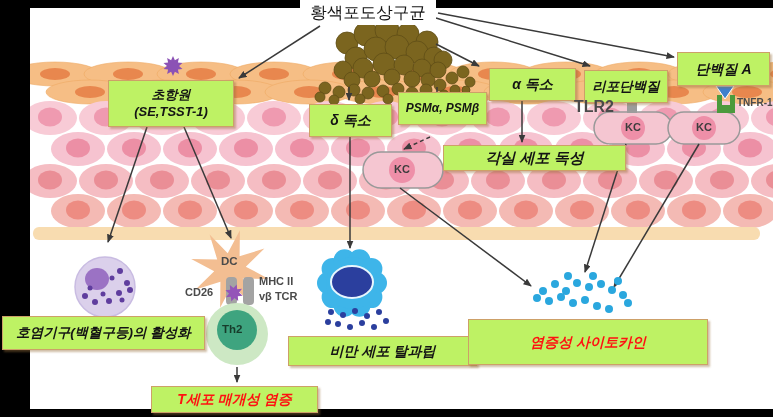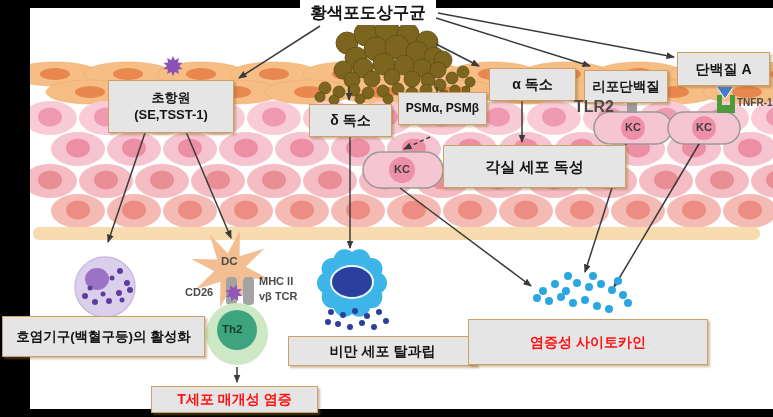--- a/index.html
+++ b/index.html
@@ -2,31 +2,31 @@
 <html><head>
 <meta charset="utf-8">
 <style>
   html,body{margin:0;padding:0;background:#ffffff;}
   #stage{
     position:relative;width:773px;height:417px;overflow:hidden;
     font-family:"Liberation Sans","DejaVu Sans",sans-serif;background:#fff;
   }
   #diagram-svg{position:absolute;left:0;top:0;z-index:1;}
   .pbox{
-    position:absolute;z-index:3;background:#e5e5e5;border:1.6px solid #CDA068;
+    position:absolute;z-index:3;background:#bef264;border:1.6px solid #CDA068;
     box-shadow:2px 2px 2px rgba(150,110,60,.45);
     display:flex;flex-direction:column;align-items:center;justify-content:center;
-    font-weight:bold;color:#141414;text-align:left;line-height:1.3;box-sizing:border-box;
+    font-weight:bold;color:#141414;text-align:left;line-height:1.3;box-sizing:border-box;font-style:italic;
   }
   .slabel{position:absolute;z-index:3;font-weight:bold;color:#4a4a4a;white-space:nowrap;}
   .kc-label{position:absolute;z-index:3;font-weight:bold;color:#3c3c3c;text-align:center;}
   .red{color:#FF1111;}
   #title-patch{
     position:absolute;z-index:4;background:#ffffff;display:flex;align-items:center;justify-content:center;
-    font-weight:bold;font-size:16.5px;color:#111;
+    font-weight:normal;font-size:16.5px;color:#111;
   }
 </style>
 </head>
 <body>
 
 <div id="stage">
 
   <svg id="diagram-svg" width="773" height="417" viewBox="0 0 773 417">
     <defs>
       <marker id="ah" markerWidth="9" markerHeight="7" refX="7.5" refY="3.5" orient="auto" markerUnits="userSpaceOnUse">
@@ -372,38 +372,38 @@
 
     <g>
       <rect x="0" y="0" width="773" height="8" fill="#000"></rect>
       <rect x="0" y="0" width="30" height="417" fill="#000"></rect>
       <rect x="0" y="409" width="773" height="8" fill="#000"></rect>
     </g>
   </svg>
 
   <div id="title-patch" style="left:300px;top:0;width:136px;height:25px;">황색포도상구균</div>
 
-  <div class="pbox" style="left:108px;top:80px;width:126px;height:53px;font-size:13px;">
+  <div class="pbox" style="left:108px;top:80px;width:126px;height:47px;font-size:13px;">
     <span>초항원</span>
     <span>(SE,TSST-1)</span>
   </div>
 
   <div class="pbox" style="left:309px;top:104px;width:83px;height:33px;font-size:14px;">δ 독소</div>
 
   <div class="pbox" style="left:398px;top:92px;width:89px;height:33px;font-size:12px;">PSMα, PSMβ</div>
 
   <div class="pbox" style="left:489px;top:68px;width:87px;height:33px;font-size:14px;">α 독소</div>
 
   <div class="pbox" style="left:584px;top:70px;width:84px;height:33px;font-size:13.5px;">리포단백질</div>
 
   <div class="pbox" style="left:677px;top:52px;width:93px;height:34px;font-size:14px;">단백질 A</div>
 
-  <div class="pbox" style="left:443px;top:145px;width:183px;height:43px;font-size:15px;">각실 세포 독성</div>
-
-  <div class="pbox" style="left:2px;top:316px;width:203px;height:41px;font-size:13.5px;">호염기구(백혈구등)의 활성화</div>
+  <div class="pbox" style="left:443px;top:145px;width:183px;height:26px;font-size:15px;">각실 세포 독성</div>
+
+  <div class="pbox" style="left:2px;top:316px;width:203px;height:34px;font-size:13.5px;">호염기구(백혈구등)의 활성화</div>
 
   <div class="pbox" style="left:288px;top:336px;width:189px;height:30px;font-size:14px;">비만 세포 탈과립</div>
 
   <div class="pbox" style="left:468px;top:319px;width:240px;height:46px;font-size:12.5px;">
     <span class="red" style="font-size:14px;">염증성 사이토카인</span>
   </div>
 
   <div class="pbox red" style="left:151px;top:386px;width:167px;height:27px;font-size:14px;">T세포 매개성 염증</div>
 
   <div class="slabel" style="left:574px;top:98px;font-size:16px;">TLR2</div>

